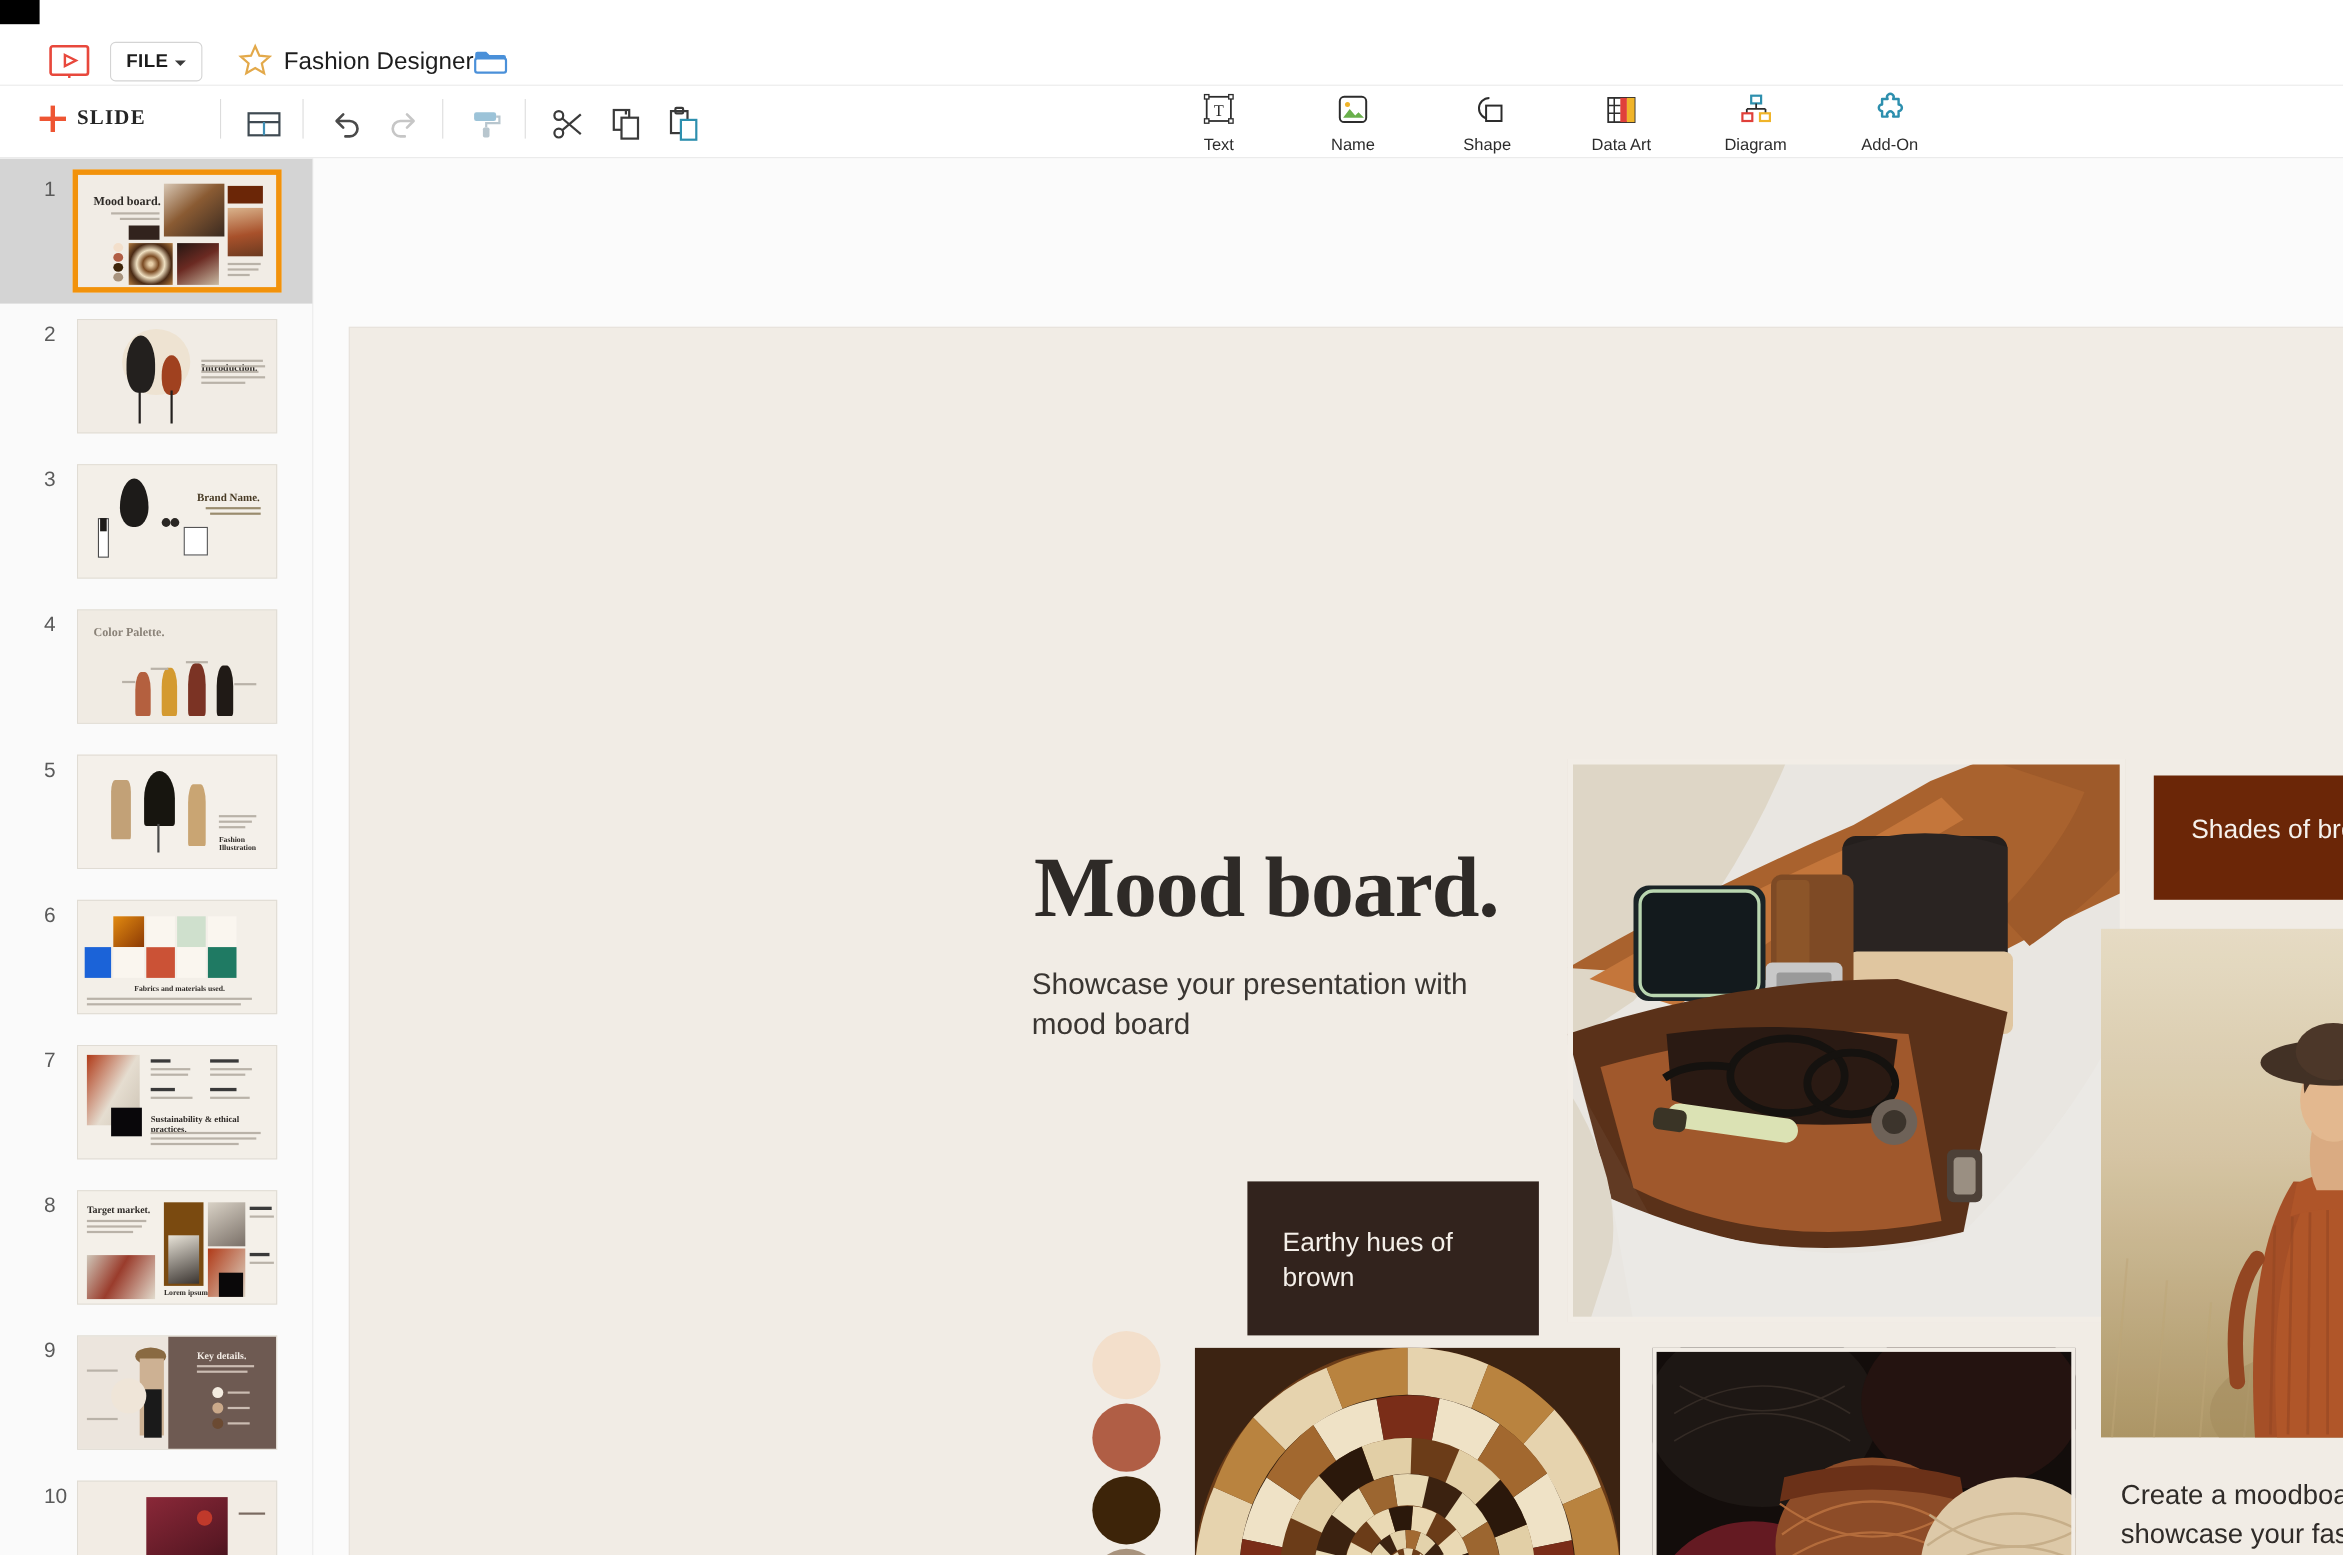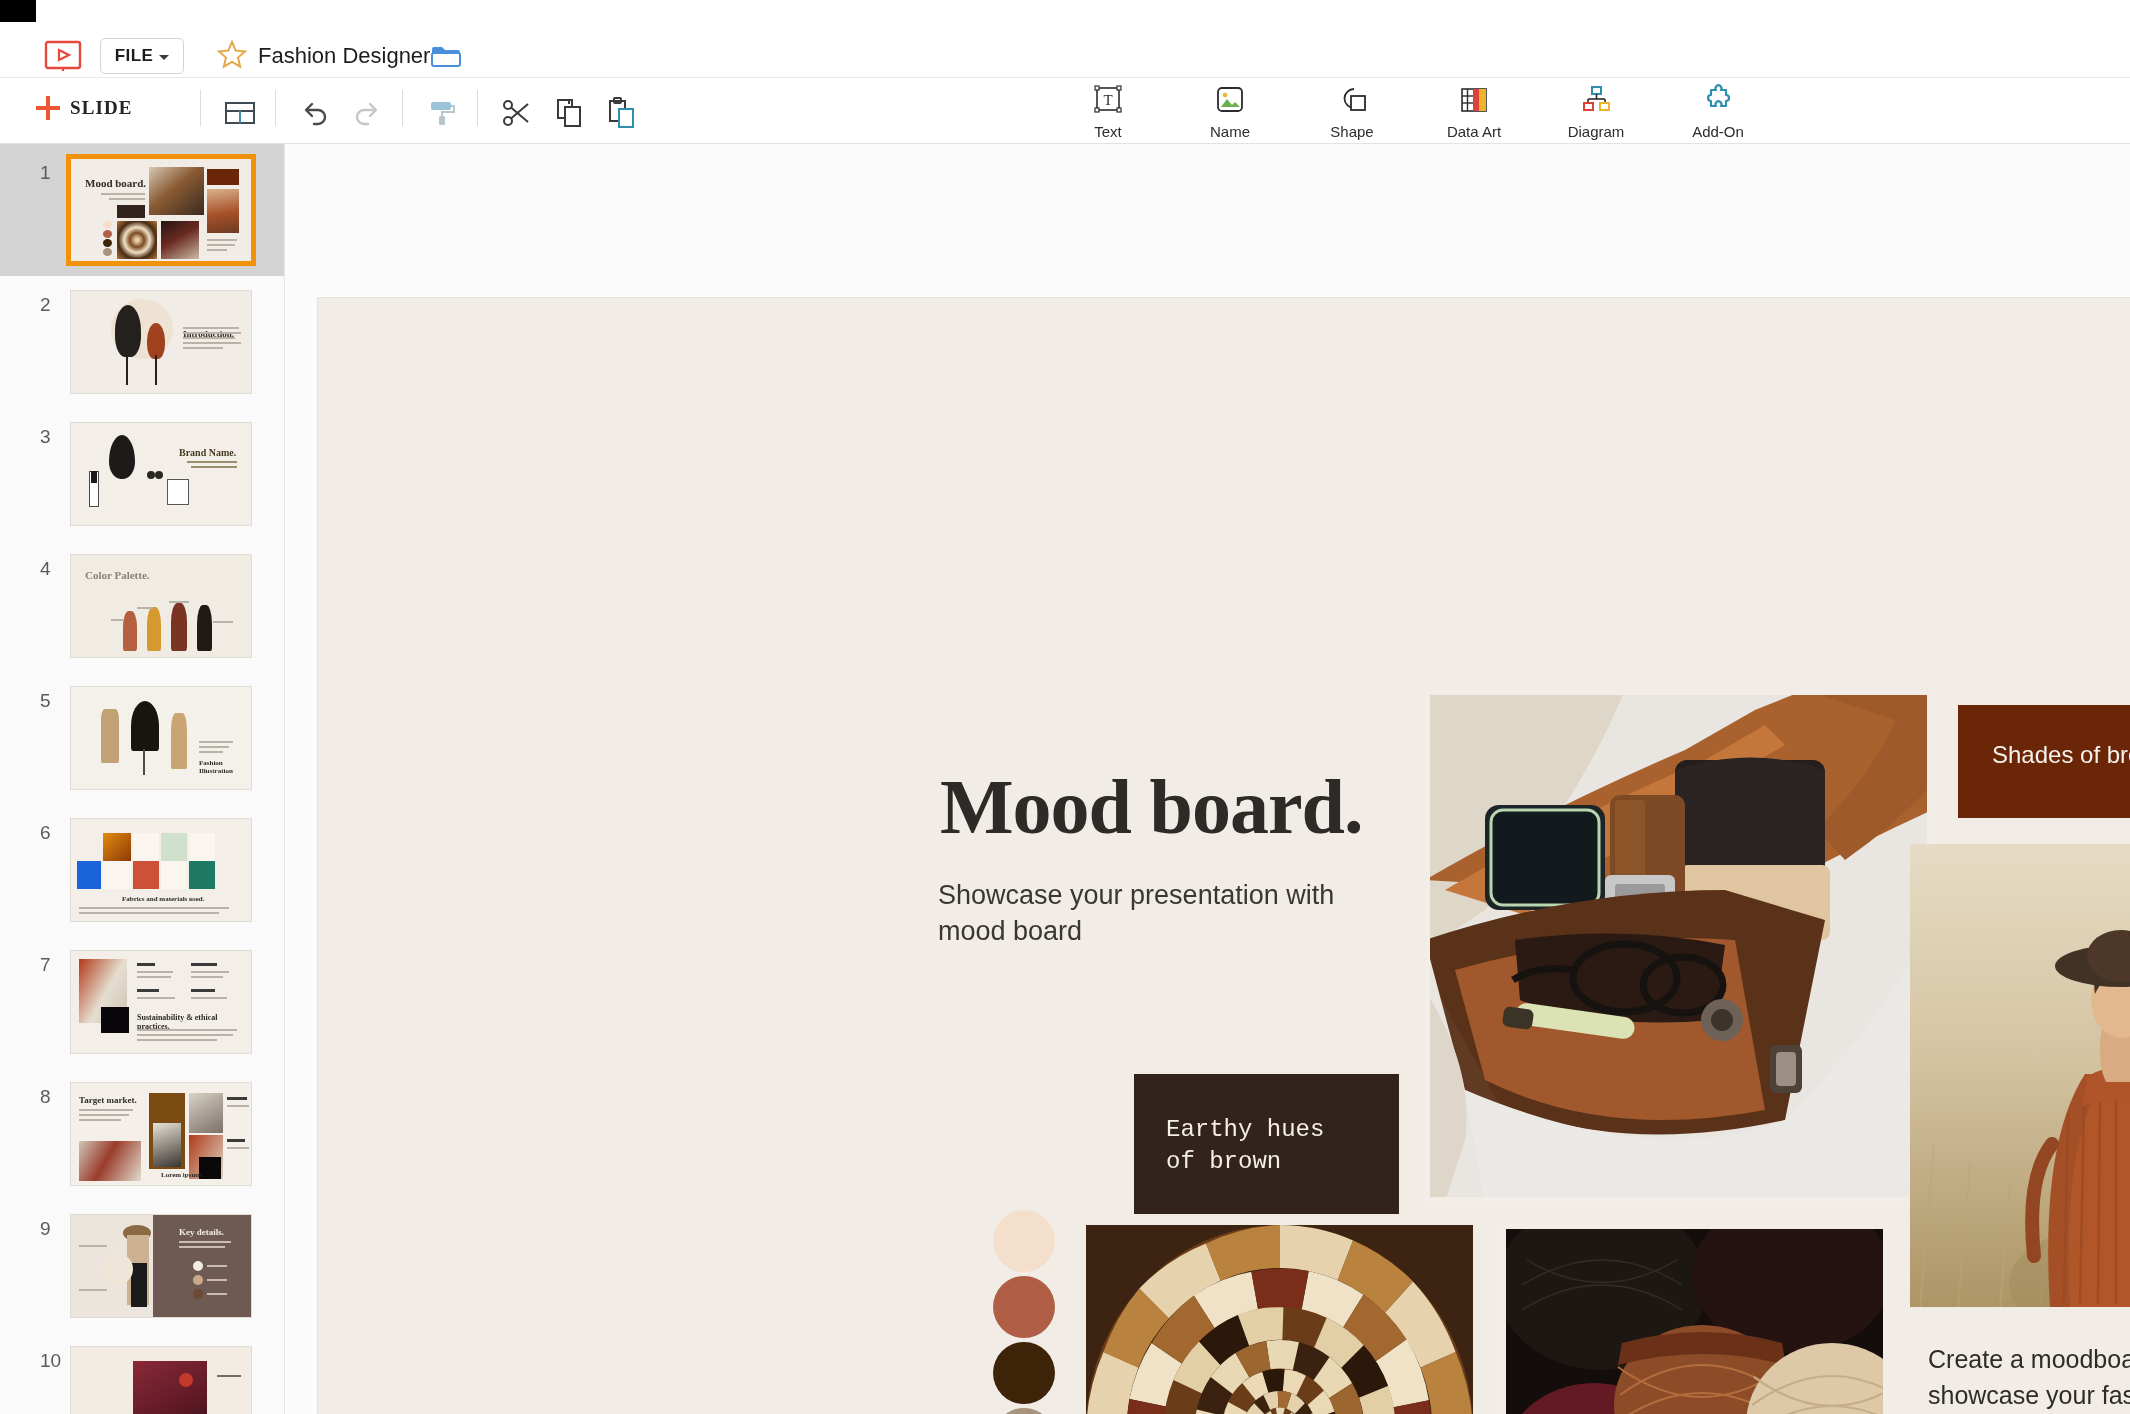--- a/index.html
+++ b/index.html
@@ -71,21 +71,21 @@
   .img-model { position:absolute; left:1592px; top:546px; width:418px; height:463px; overflow:hidden; }
   .img-mosaic { position:absolute; left:768px; top:927px; width:387px; height:410px; overflow:hidden; }
   .img-yarn { position:absolute; left:1184px; top:927px; width:385px; height:410px; overflow:hidden; }
 
   .box-shades { position:absolute; left:1640px; top:407px; width:270px; height:113px;
     background:#6b2607; }
   .box-shades span { position:absolute; left:34px; top:36px; font-size:24px; color:#f6f1ec; }
   .box-earthy { position:absolute; left:816px; top:776px; width:265px; height:140px;
     background:#32231d; }
   .box-earthy span { position:absolute; left:32px; top:40px; width:200px; font-size:24px;
-    line-height:1.35; color:#f4efe9;font-family:Liberation Mono, monospace; }
+    line-height:1.35; color:#f4efe9; }
 
   .caption { position:absolute; left:1610px; top:1044px; width:330px;
     font-size:25px; line-height:1.42; color:#2f2b28; }
 
   .swatches { position:absolute; left:675px; top:912px; width:70px; }
   .sw { width:62px; height:62px; border-radius:50%; margin-bottom:4px; }
 
   
   .t1-bg { position:absolute; inset:0; background:#f1ece5; }
   .t-ttl { position:absolute; font-family:"Liberation Serif", serif; font-weight:700;
@@ -420,21 +420,21 @@
       <div style="position:absolute;left:8px;top:58px;width:62px;height:40px;background:linear-gradient(120deg,#cfc6b8,#9a3c2c 45%,#e2dbcd);"></div>
       <div style="position:absolute;left:78px;top:10px;width:36px;height:76px;background:#7a4a10;"></div>
       <div style="position:absolute;left:82px;top:40px;width:28px;height:44px;background:linear-gradient(160deg,#e8e3d8,#3a3430);"></div>
       <div style="position:absolute;left:118px;top:10px;width:34px;height:40px;background:linear-gradient(150deg,#d9d2c6,#7a7068);"></div>
       <div style="position:absolute;left:118px;top:52px;width:34px;height:44px;background:linear-gradient(120deg,#b03a18,#ddd4c4);"></div>
       <div style="position:absolute;left:128px;top:74px;width:22px;height:22px;background:#0a0809;"></div>
       <div class="t-ln" style="left:156px;top:14px;width:20px;background:#3a3a3a;height:3px;"></div>
       <div class="t-ln" style="left:156px;top:22px;width:22px;"></div>
       <div class="t-ln" style="left:156px;top:56px;width:18px;background:#3a3a3a;height:3px;"></div>
       <div class="t-ln" style="left:156px;top:64px;width:22px;"></div>
-      <div class="t-ttl" style="left:78px;top:88px;font-size:7px;margin-left:12px;">Lorem ipsum</div>
+      <div class="t-ttl" style="left:78px;top:88px;font-size:7px;">Lorem ipsum</div>
     </div>
   </div>
 
   <div class="thumb-row">
     <span class="thumb-num">9</span>
     <div class="thumb">
       <div class="t1-bg" style="background:#ece5dd;"></div>
       <div style="position:absolute;right:0;top:0;width:98px;height:104px;background:#6e5a52;"></div>
       <div style="position:absolute;left:52px;top:10px;width:28px;height:16px;border-radius:50%;background:#8a6a42;"></div>
       <div style="position:absolute;left:56px;top:20px;width:22px;height:70px;background:#cdb193;"></div>

